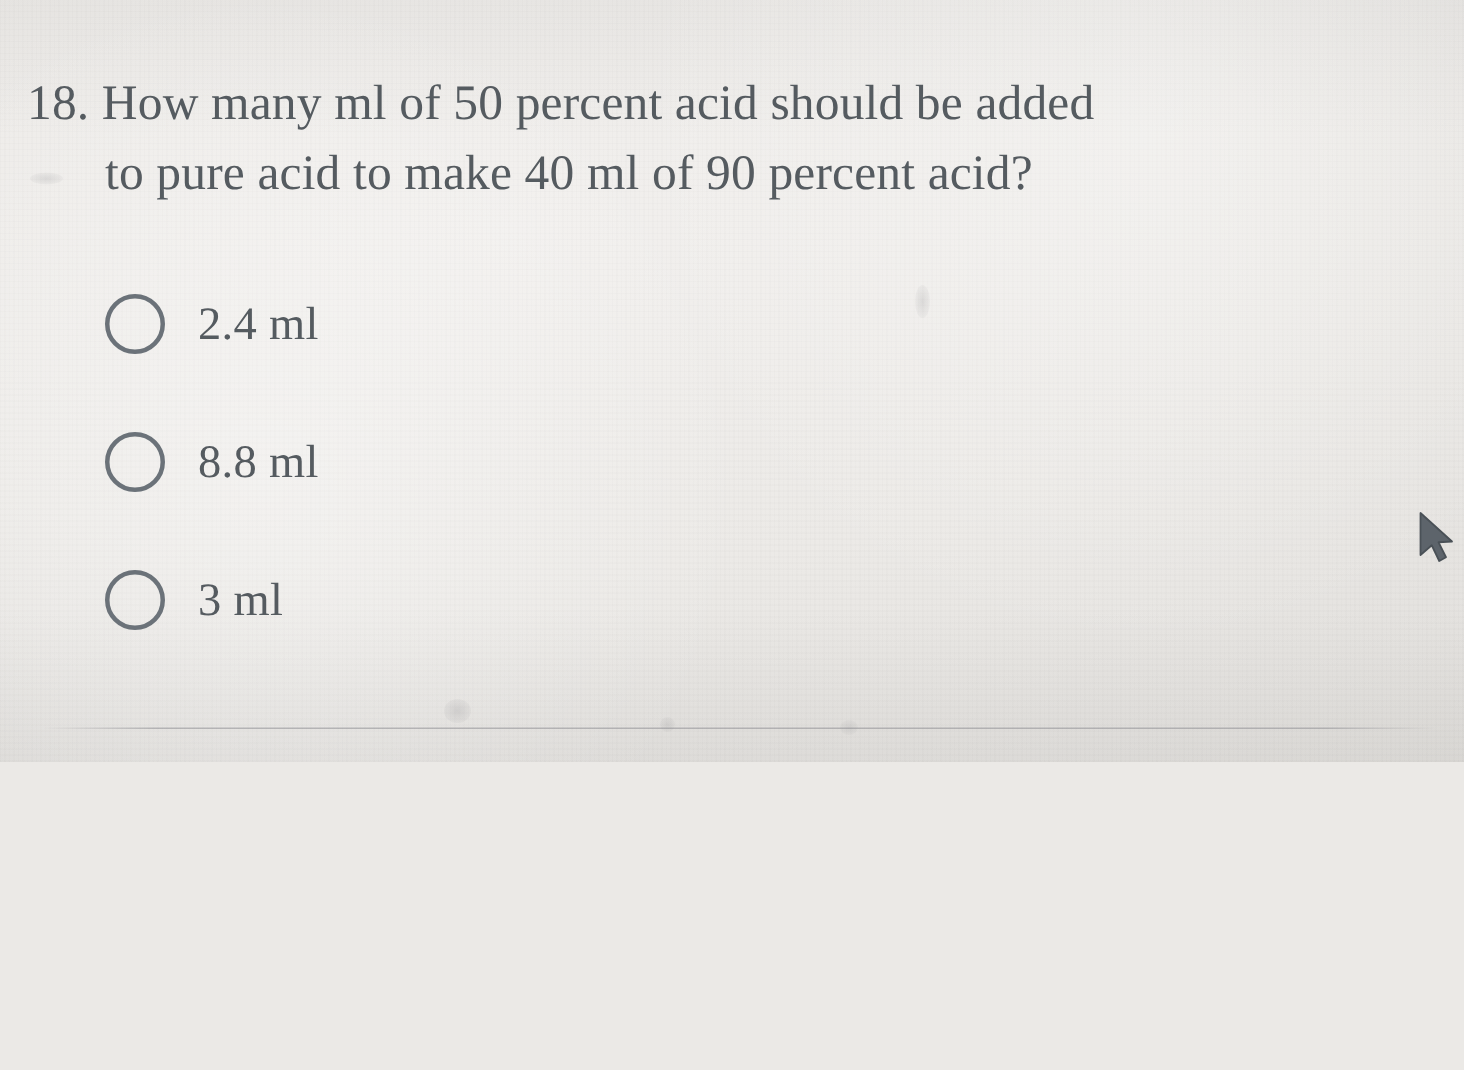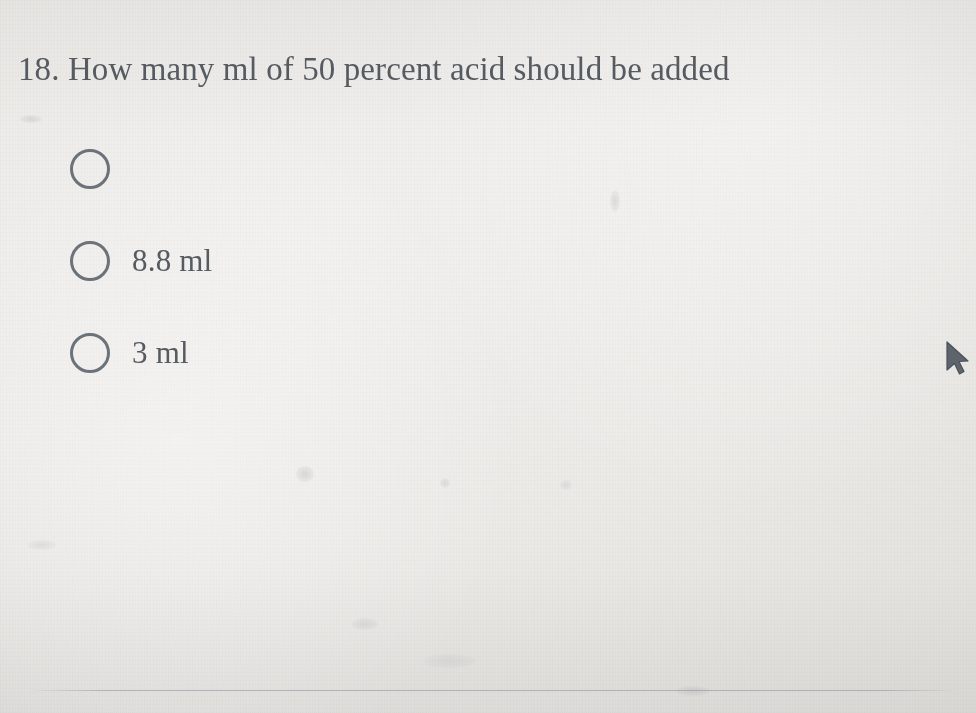--- a/index.html
+++ b/index.html
@@ -12,21 +12,21 @@
     overflow: hidden;
     background: #ebe9e6;
     font-family: "Liberation Serif", serif;
     color: #5c6166;
   }
 
   
   .page {
     position: relative;
     width: 976px;
-    height: 713px;
+    height: 508px;
     background:
       radial-gradient(ellipse 120% 100% at 35% 30%, #f2f0ee 0%, #eceae7 45%, #e4e2df 75%, #dcdad6 100%);
     overflow: hidden;
   }
   .page::before {
     content: "";
     position: absolute;
     inset: 0;
     background:
       repeating-linear-gradient(90deg, rgba(0,0,0,0.012) 0px, rgba(0,0,0,0.012) 1px, rgba(255,255,255,0) 1px, rgba(255,255,255,0) 3px),
@@ -145,26 +145,28 @@
   <div class="smudge s5"></div>
   <div class="smudge s6"></div>
   <div class="smudge s7"></div>
   <div class="smudge s8"></div>
   <div class="smudge s9"></div>
 
   <div class="content">
 
     <div class="question">
       <span class="q-line">18. How many ml of 50 percent acid should be added</span>
+      <span class="q-line indent">to pure acid to make 40 ml of 90 percent acid?</span>
     </div>
 
     <div class="options">
 
       <div class="option">
         <span class="radio"></span>
+        <span class="option-label">2.4 ml</span>
       </div>
 
       <div class="option">
         <span class="radio"></span>
         <span class="option-label">8.8 ml</span>
       </div>
 
 
       <div class="option">
         <span class="radio"></span>

